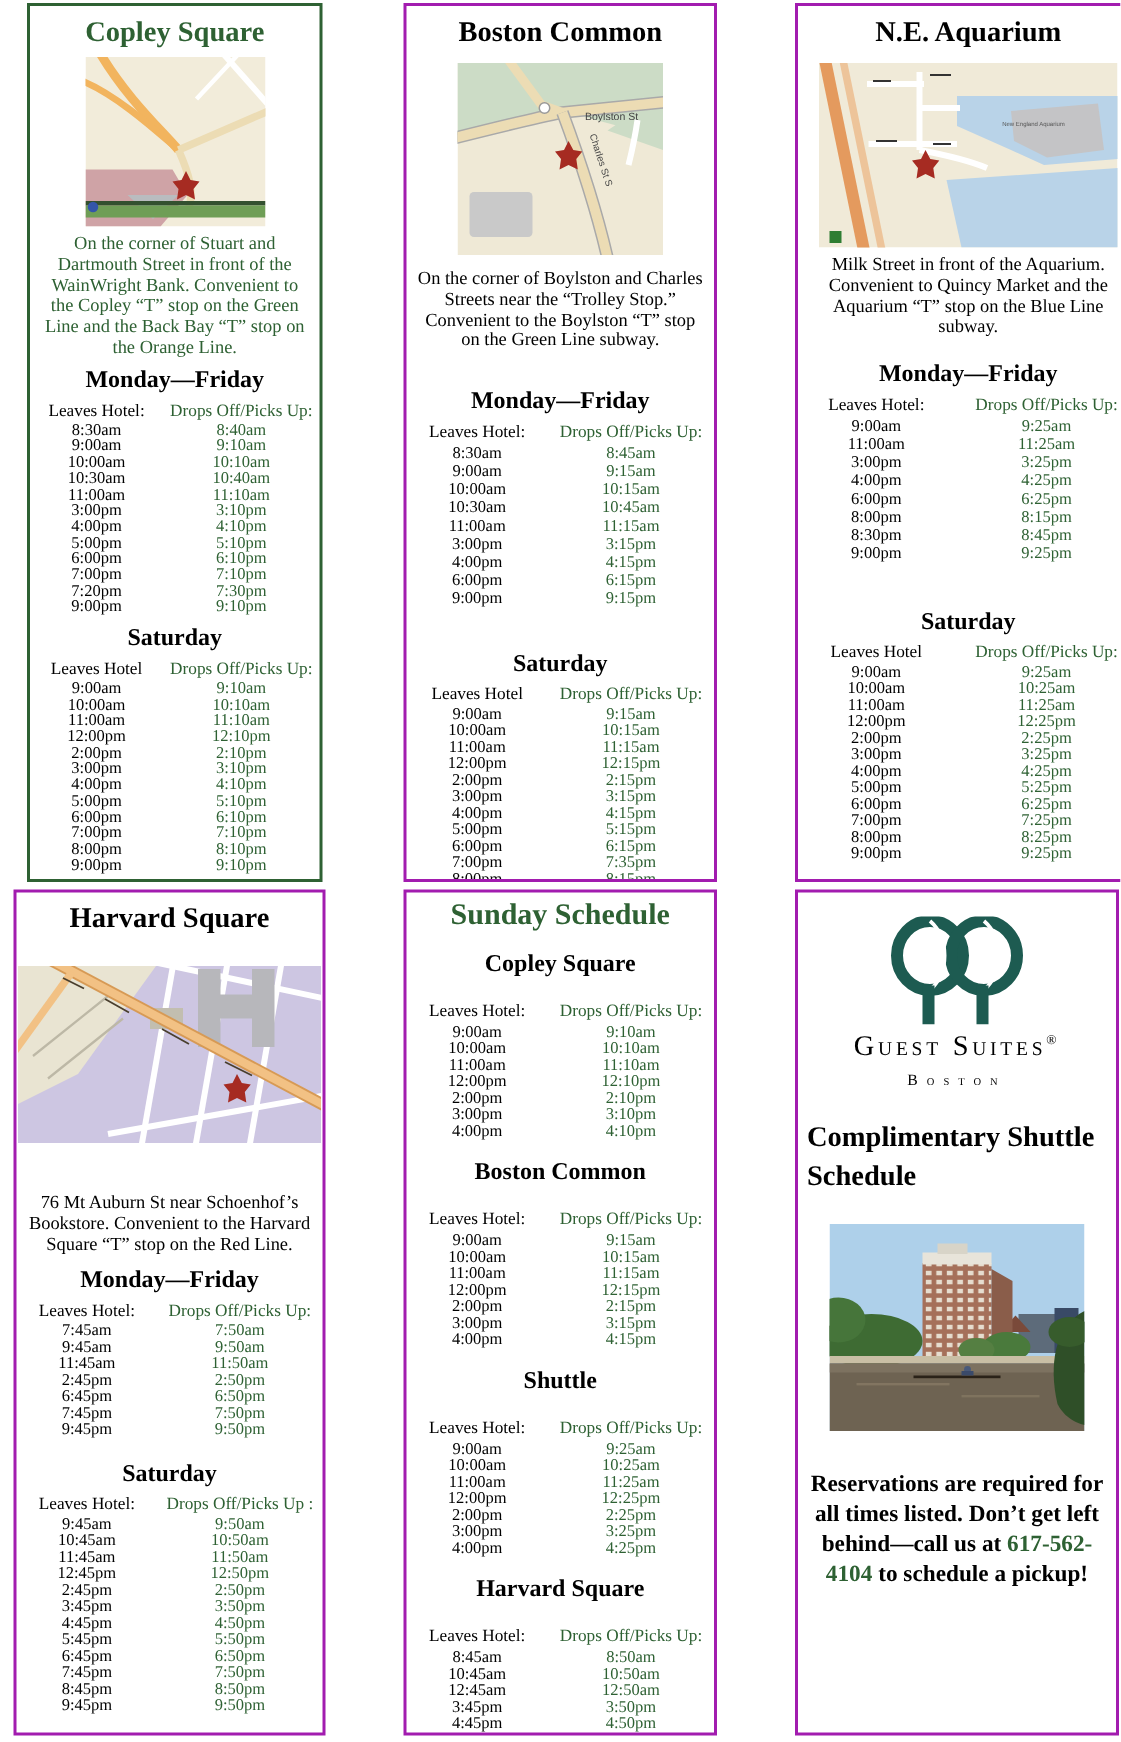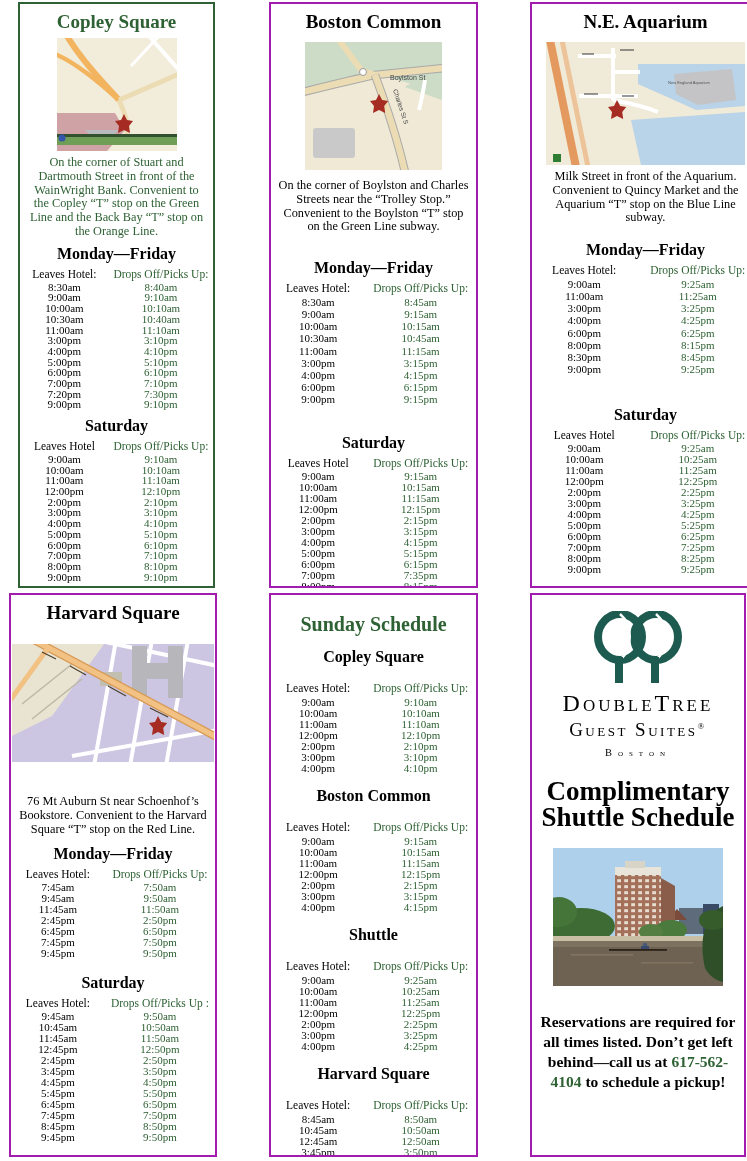--- a/index.html
+++ b/index.html
@@ -43,31 +43,31 @@
   .sched-head span { text-align:center; font-size:11.5px; line-height:12px; }
   .sched-row span { text-align:center; font-size:11px; line-height:11px; }
   .sched-row { height:11px; }
   .rows-tight .sched-row { height:10.7px; }
   .rows-tight .sched-row span { line-height:10.7px; }
   .rows-loose .sched-row { height:12.1px; }
   .rows-loose .sched-row span { line-height:12.1px; }
   .drop-time, .col-right { color:#2e6133; }
 
   
-  #panel-sunday .panel-title { margin-top:18px; font-size:20px; }
+  #panel-sunday .panel-title { margin-top:4px; font-size:20px; }
   #panel-sunday .day-heading { margin:13px 0 12px; }
   #panel-sunday .sched-head  { margin:4px 0 3px; }
 
   
   .logo { margin-top:16px; line-height:0; }
   .brand-name { margin-top:8px; font-size:24px; line-height:25px; letter-spacing:3px; font-variant:small-caps; color:#000; text-align:center; }
   .brand-sub  { font-size:19px; line-height:21px; letter-spacing:2.5px; font-variant:small-caps; text-align:center; }
   .brand-sub sup { font-size:9px; }
   .brand-city { margin-top:7px; font-size:10.5px; letter-spacing:6px; font-variant:small-caps; text-align:center; }
-  .headline { margin:20px 6px 0; font-size:27px; line-height:26px; font-weight:bold; text-align:center; }
+  .headline { margin:20px 6px 0; font-size:19px; line-height:26px; font-weight:bold; }
   .photo { margin-top:18px; line-height:0; }
   .note { margin:26px 8px 0; font-size:15.5px; line-height:20px; font-weight:bold; text-align:center; }
 </style>
 </head>
 <body>
 
 <div class="page">
 
   <section class="panel" id="panel-copley">
     <h2 class="panel-title green">Copley Square</h2>
@@ -718,21 +718,20 @@
         <g fill="none" stroke="#1d5b51" stroke-width="8">
           <ellipse cx="35" cy="26" rx="22" ry="23"></ellipse>
           <ellipse cx="71" cy="26" rx="22" ry="23"></ellipse>
         </g>
         <path d="M35,3 C48,14 48,38 35,49" stroke="#ffffff" stroke-width="2.5" fill="none"></path>
         <path d="M71,3 C84,14 84,38 71,49" stroke="#ffffff" stroke-width="2.5" fill="none"></path>
         <rect x="30" y="46" width="8" height="26" fill="#1d5b51"></rect>
         <rect x="66" y="46" width="8" height="26" fill="#1d5b51"></rect>
       </svg>
     </div>
-    <div class="brand-name">DoubleTree</div>
     <div class="brand-sub"><span>Guest Suites</span><sup>®</sup></div>
     <div class="brand-city">Boston</div>
     <h1 class="headline">Complimentary Shuttle Schedule</h1>
     <div class="photo">
       <svg width="170" height="138" viewBox="0 0 170 138">
         <rect width="170" height="138" fill="#aed0ea"></rect>
         <rect x="126" y="60" width="26" height="26" fill="#5d6b7a"></rect>
         <rect x="150" y="56" width="16" height="30" fill="#394a66"></rect>
         <path d="M114,72 h20 l-10,-11 Z" fill="#7a4a3a"></path>
         <defs>

